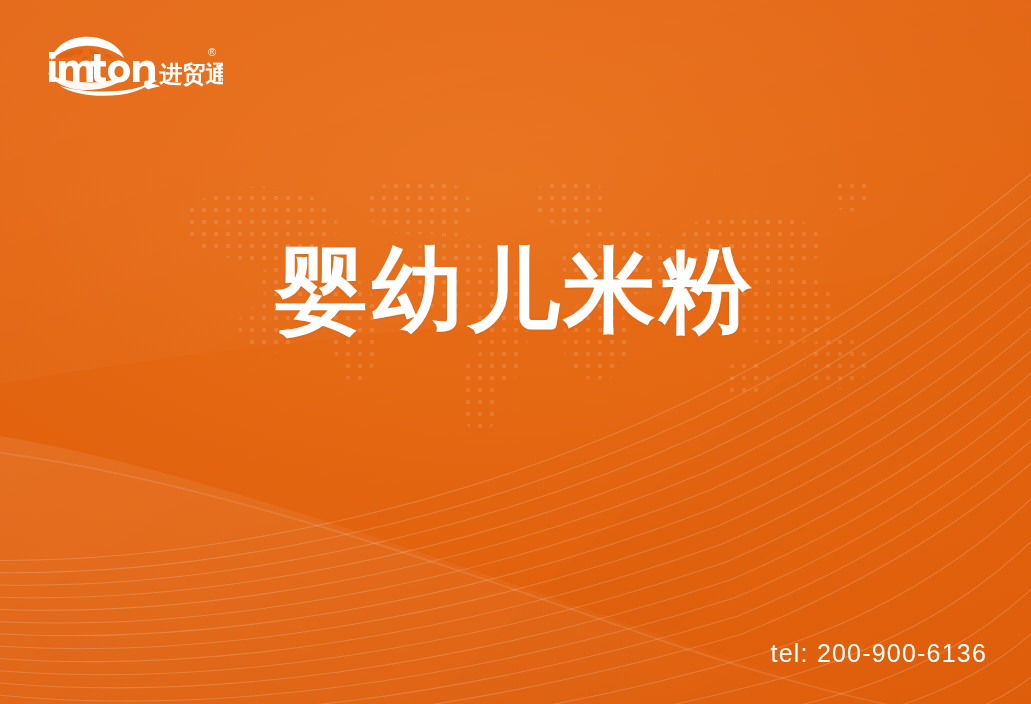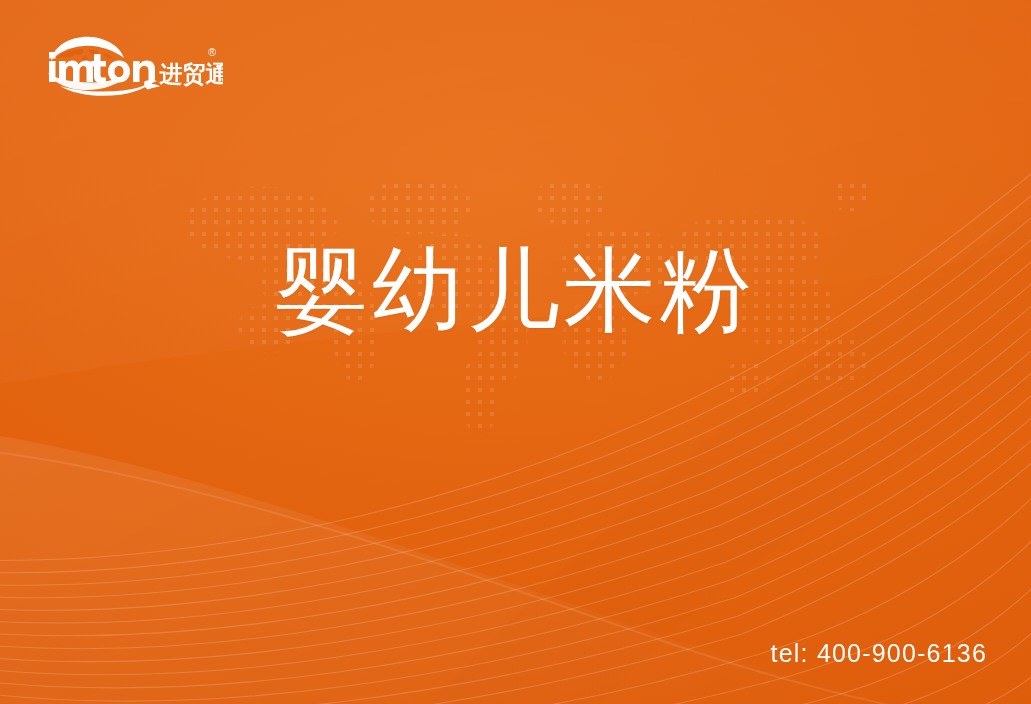--- a/index.html
+++ b/index.html
@@ -84,21 +84,21 @@
   }
   .logo svg{display:block;width:100%;height:100%;}
 
   
   .headline{
     position:absolute;
     left:0; right:0;
     top:232px;
     text-align:center;
     color:#ffffff;
-    font-weight:400;
+    font-weight:700;
     font-size:92px;
     line-height:1.28;
     letter-spacing:4px;
     white-space:nowrap;
     text-shadow:0 1px 2px rgba(120,45,0,.10);
   }
   .headline .ln{display:block;}
   .headline .ln2{letter-spacing:2px;}
 
   
@@ -212,15 +212,15 @@
       <text x="243" y="104" font-family="'DejaVu Sans','Liberation Sans',sans-serif" font-size="46" font-weight="700" fill="#ffffff">进贸通</text>
 
       <text x="340" y="52" font-family="'Liberation Sans',sans-serif" font-size="22" fill="#ffffff">®</text>
     </svg>
   </div>
 
   <div class="headline">
     <span class="ln ln1">婴幼儿米粉</span>
   </div>
 
-  <div class="tel">tel: 400-900-6136</div>
+  <div class="tel">tel: 200-900-6136</div>
 
 </div>
 
 </body></html>

